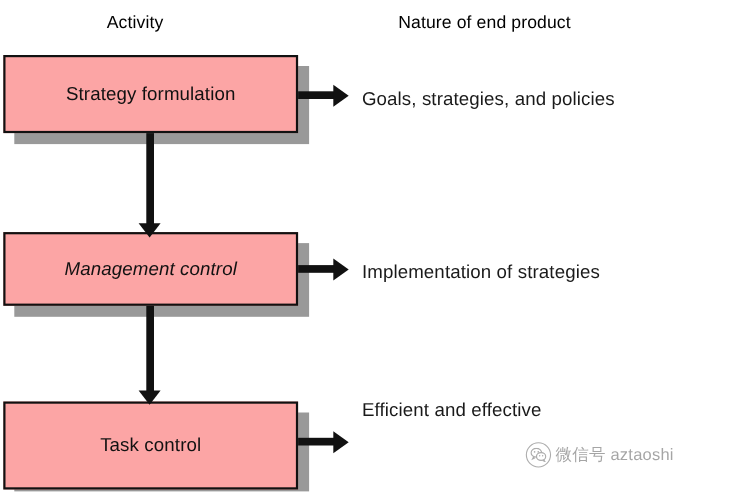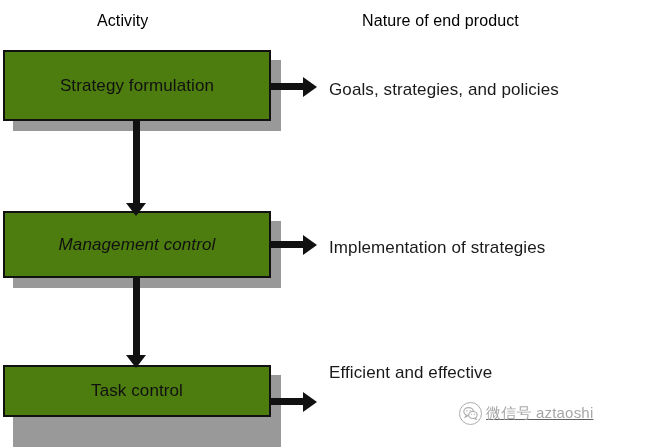--- a/index.html
+++ b/index.html
@@ -30,21 +30,21 @@
   #heading-activity { left: 97px;  top: 12px; }
   #heading-nature   { left: 362px; top: 12px; }
 
   
   .node {
     position: absolute;
     left: 3px;
     width: 268px;
     box-sizing: border-box;
     border: 2px solid #111111;
-    background: #4d7c0f;
+    background: #fca5a5;
     display: flex;
     align-items: center;
     justify-content: center;
     z-index: 3;
   }
   .node-label {
     font-size: 17px;
     color: #111111;
     white-space: nowrap;
     letter-spacing: 0.1px;
@@ -54,21 +54,21 @@
     left: 13px;
     width: 268px;
     background: #999999;
     z-index: 2;
   }
 
   #node-1        { top: 50px;  height: 71px; }
   #node-1-shadow { top: 60px;  height: 71px; }
   #node-2        { top: 211px; height: 67px; font-style: italic; }
   #node-2-shadow { top: 221px; height: 67px; }
-  #node-3        { top: 365px; height: 52px; }
+  #node-3        { top: 365px; height: 80px; }
   #node-3-shadow { top: 375px; height: 72px; }
 
   
   .v-arrow {
     position: absolute;
     left: 133px;
     width: 7px;
     background: #111111;
     z-index: 4;
   }
@@ -128,29 +128,28 @@
   }
   #output-1 { top: 76px; }
   #output-2 { top: 234px; }
   #output-3 { top: 359px; }
 
   .output-line { display: block; }
 
   
   #watermark {
     position: absolute;
-    left: 459px;
+    left: 478px;
     top: 402px;
     display: flex;
     align-items: center;
     gap: 4px;
     z-index: 6;
     opacity: 0.62;
     pointer-events: none;
-    text-decoration: underline;
   }
   #watermark-logo {
     width: 21px;
     height: 21px;
     border-radius: 50%;
     border: 1.5px solid #7a7a7a;
     background: #ffffff;
     display: flex;
     align-items: center;
     justify-content: center;

